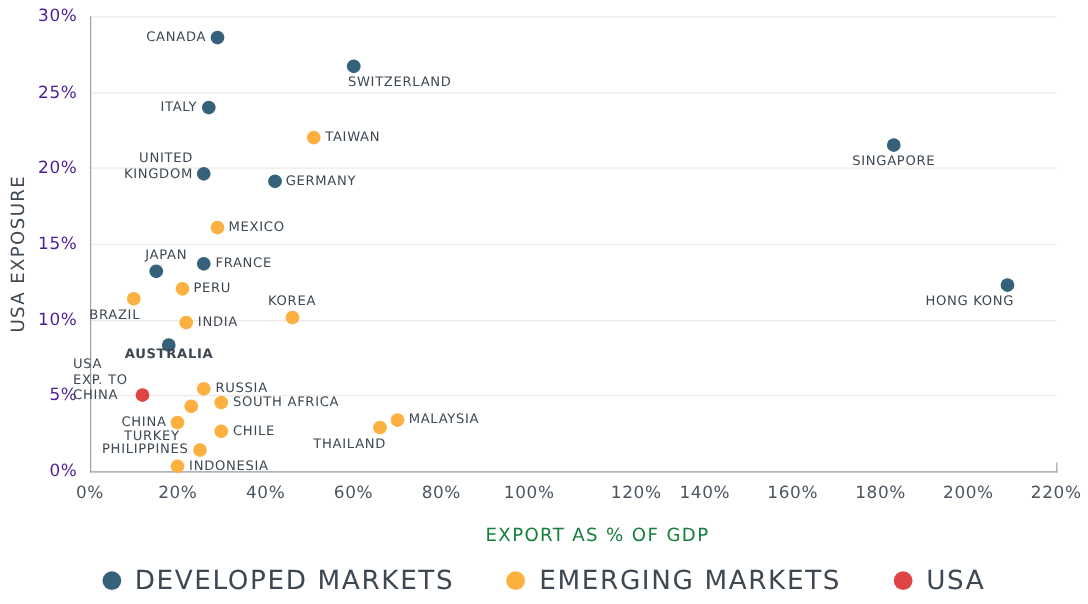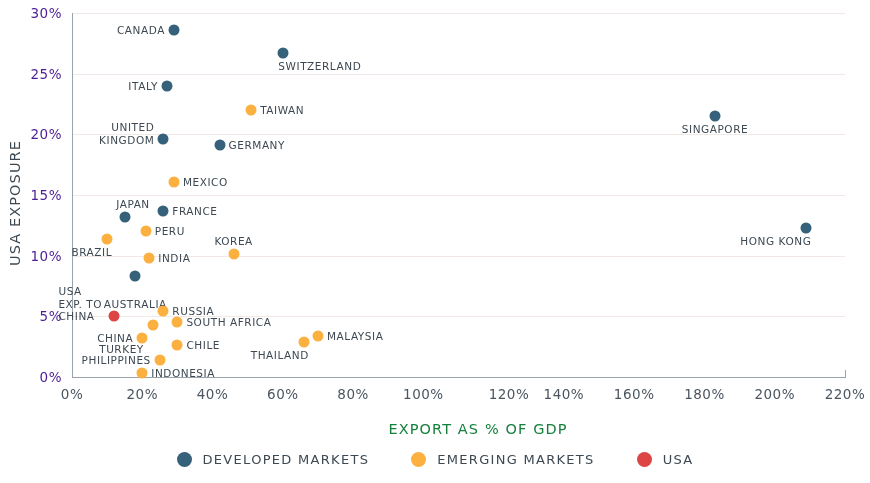--- a/index.html
+++ b/index.html
@@ -113,21 +113,21 @@
     left:0;right:0;
     top:452px;
     display:flex;
     justify-content:center;
     align-items:center;
     gap:42px;
   }
   .legend-item{display:flex;align-items:center;gap:11px;}
   .legend-dot{width:15px;height:15px;border-radius:50%;display:block;}
   .legend-text{
-    font-size:13px;
+    font-size:21px;
     letter-spacing:1.3px;
     color:#3d4852;
   }
 </style>
 </head>
 <body>
 
 <div id="chart-root">
 
   <div id="gridlines">
@@ -186,21 +186,21 @@
       <div class="pt-label lab-right" style="left: 156.573px; top: 132.253px;">GERMANY</div>
       <div class="pt pt-dev" title="SINGAPORE" style="left: 642.995px; top: 103.133px;"></div>
       <div class="pt-label lab-below" style="left: 642.995px; top: 110.133px;">SINGAPORE</div>
       <div class="pt pt-dev" title="FRANCE" style="left: 91.3545px; top: 197.773px;"></div>
       <div class="pt-label lab-right" style="left: 100.355px; top: 197.773px;">FRANCE</div>
       <div class="pt pt-dev" title="JAPAN" style="left: 52.7045px; top: 203.84px;"></div>
       <div class="pt-label lab-below" style="left: 61px; top: 184.84px;">JAPAN</div>
       <div class="pt pt-dev" title="HONG KONG" style="left: 734.35px; top: 214.76px;"></div>
       <div class="pt-label lab-below-left" style="left: 739.35px; top: 221.76px;">HONG KONG</div>
       <div class="pt pt-dev" title="AUSTRALIA" style="left: 63.2455px; top: 263.293px;"></div>
-      <div class="pt-label lab-below" style="left: 63.2455px; top: 285px;">AUSTRALIA</div>
+      <div class="pt-label lab-below" style="left: 63.2455px; top: 264px; font-weight: bold;">AUSTRALIA</div>
       <div class="pt pt-em" title="TAIWAN" style="left: 179.195px; top: 97.0667px;"></div>
       <div class="pt-label lab-right" style="left: 188.195px; top: 97.0667px;">TAIWAN</div>
       <div class="pt pt-em" title="MEXICO" style="left: 101.895px; top: 168.653px;"></div>
       <div class="pt-label lab-right" style="left: 110.895px; top: 168.653px;">MEXICO</div>
       <div class="pt pt-em" title="PERU" style="left: 73.7864px; top: 218.4px;"></div>
       <div class="pt-label lab-right" style="left: 82.7864px; top: 218.4px;">PERU</div>
       <div class="pt pt-em" title="BRAZIL" style="left: 35.1364px; top: 225.68px;"></div>
       <div class="pt-label lab-below-left" style="left: 40.1364px; top: 232.68px;">BRAZIL</div>
       <div class="pt pt-em" title="KOREA" style="left: 161.627px; top: 241.453px;"></div>
       <div class="pt-label lab-below" style="left: 161.627px; top: 222.453px;">KOREA</div>

